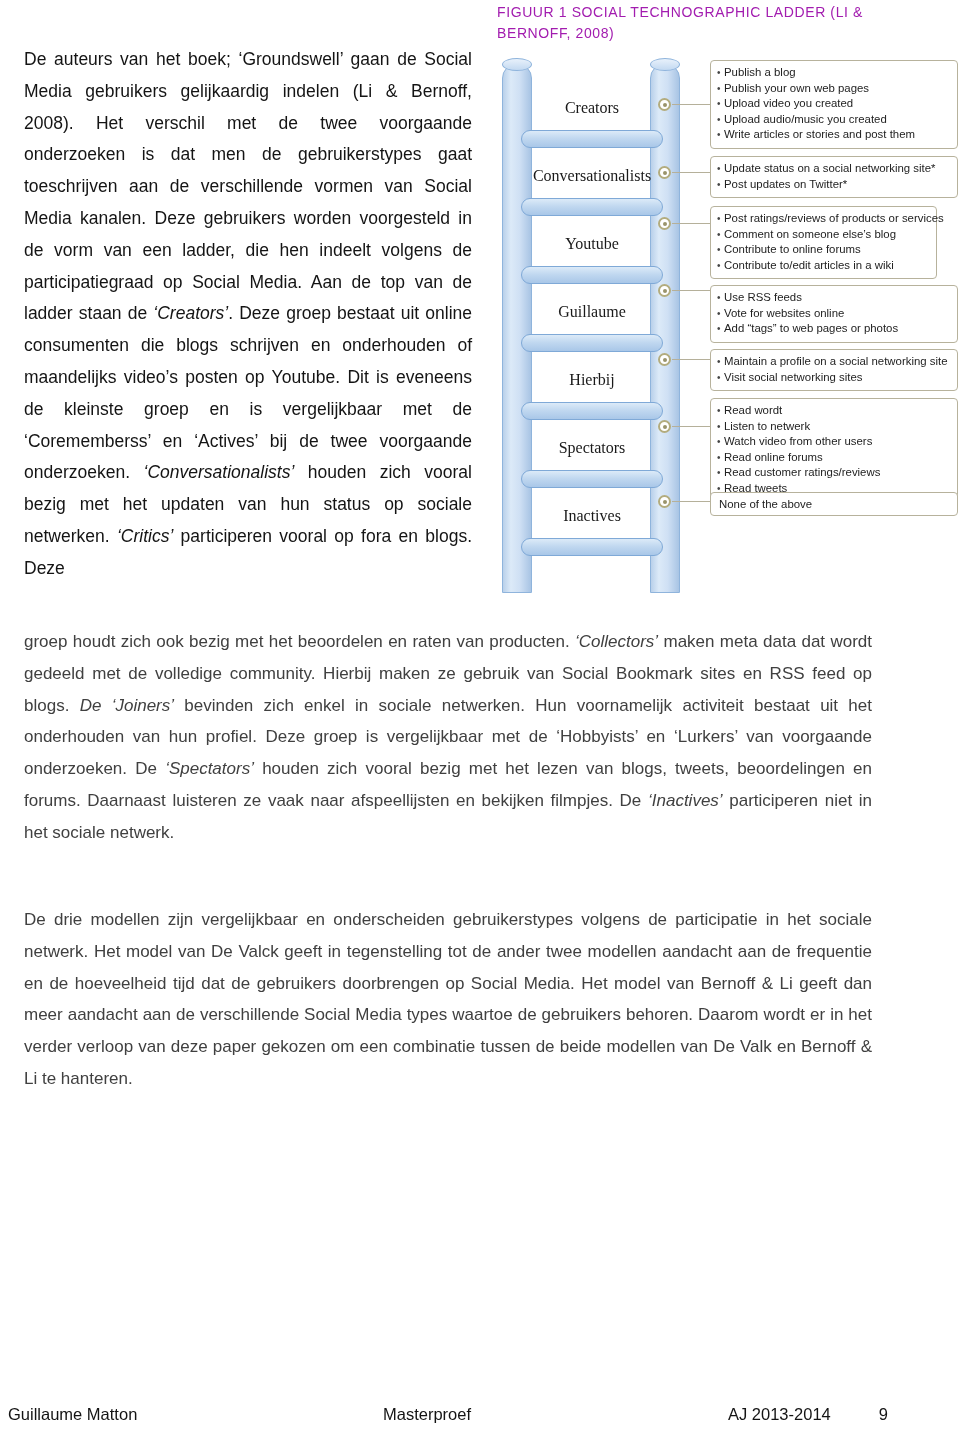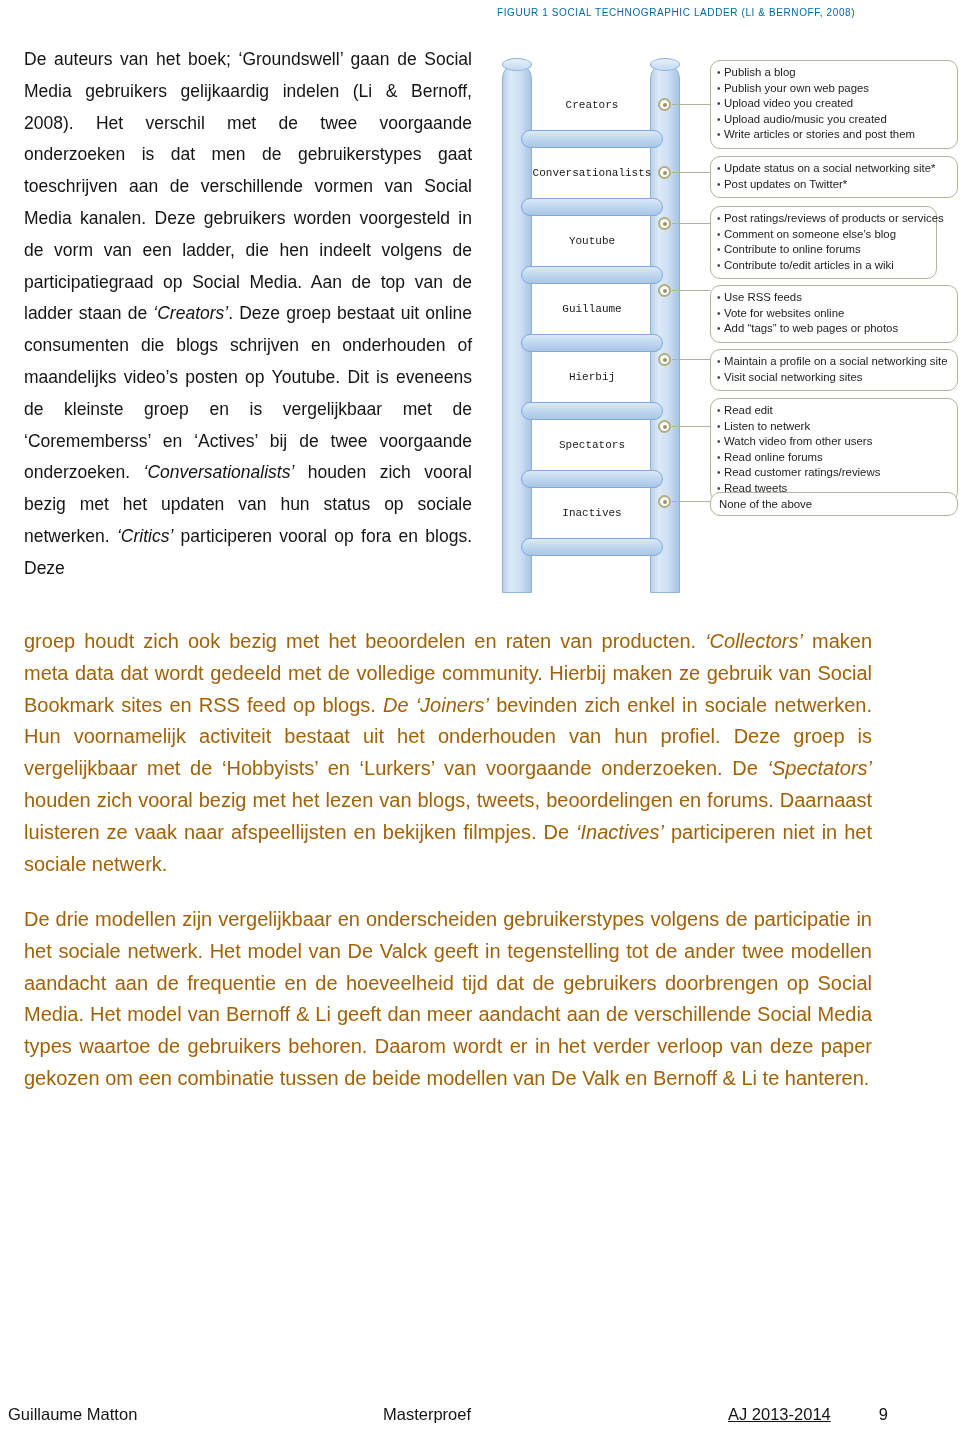--- a/index.html
+++ b/index.html
@@ -22,24 +22,24 @@
     height: 1437px;
     box-sizing: border-box;
   }
 
   
   .fig-caption {
     position: absolute;
     left: 497px;
     top: 2px;
     width: 420px;
-    font-size: 10px;
+    font-size: 14px;
     line-height: 21px;
     letter-spacing: 0.6px;
-    color: #0369a1;
+    color: #a21caf;
     font-family: "Liberation Sans", sans-serif;
   }
 
   
   .figure {
     position: absolute;
     left: 498px;
     top: 58px;
     width: 462px;
     height: 535px;
@@ -87,23 +87,23 @@
     border: 1px solid #7fa9d7;
     border-radius: 9px;
     box-sizing: border-box;
   }
 
   .rung-label {
     position: absolute;
     left: 0px;
     width: 180px;
     text-align: center;
-    font-size: 11px;
+    font-size: 16px;
     color: #1a1a1a;
-    font-family: Liberation Mono, monospace;
+    font-family: Liberation Serif, serif;
     white-space: nowrap;
   }
 
   
   .dot {
     position: absolute;
     width: 13px;
     height: 13px;
     border-radius: 50%;
     background: #ffffff;
@@ -123,21 +123,21 @@
     height: 1px;
     background: #b5b09a;
   }
 
   
   .box {
     position: absolute;
     left: 212px;
     box-sizing: border-box;
     border: 1px solid #b7b29c;
-    border-radius: 10px;
+    border-radius: 4px;
     background: #ffffff;
     padding: 4px 8px 4px 6px;
   }
   .box ul {
     margin: 0;
     padding: 0;
     list-style: none;
   }
   .box li {
     font-size: 11.4px;
@@ -168,44 +168,44 @@
     width: 480px;
     font-size: 17.5px;
     line-height: 31.8px;
     text-align: justify;
     color: #141414;
   }
   .full-text {
     position: absolute;
     left: 8px;
     width: 880px;
-    font-size: 20px;
+    font-size: 17px;
     line-height: 31.8px;
     text-align: justify;
-    color: #a16207;
+    color: #404040;
   }
   #wrap-text  { top: 610px; }
   #para2      { top: 888px; }
 
   .full-text p, .col-text p { margin: 16px; }
   em { font-style: italic; }
 
   
   .footer {
     position: absolute;
     left: 8px;
     top: 1405px;
     width: 880px;
     font-size: 16.5px;
     color: #141414;
     display: flex;
   }
   .footer .f-left   { width: 375px; }
   .footer .f-mid    { width: 345px; }
-  .footer .f-right  { flex: 1; text-align: left; text-decoration: underline; }
+  .footer .f-right  { flex: 1; text-align: left; }
   .footer .f-page   { position: absolute; right: 0px; top: 0; }
 </style>
 </head>
 <body>
 
 <div class="page">
 
   <div class="fig-caption">FIGUUR 1 SOCIAL TECHNOGRAPHIC LADDER (LI &amp; BERNOFF, 2008)</div>
 
   <div class="figure">
@@ -285,21 +285,21 @@
 
     <div class="box" style="top:291px; width:248px; height:42px">
       <ul>
         <li>Maintain a profile on a social networking site</li>
         <li>Visit social networking sites</li>
       </ul>
     </div>
 
     <div class="box" style="top:340px; width:248px; height:104px">
       <ul>
-        <li>Read edit</li>
+        <li>Read wordt</li>
         <li>Listen to netwerk</li>
         <li>Watch video from other users</li>
         <li>Read online forums</li>
         <li>Read customer ratings/reviews</li>
         <li>Read tweets</li>
       </ul>
     </div>
 
     <div class="box" style="top:434px; width:248px; height:24px; display:flex; align-items:flex-start;">
       <span class="plain">None of the above</span>

